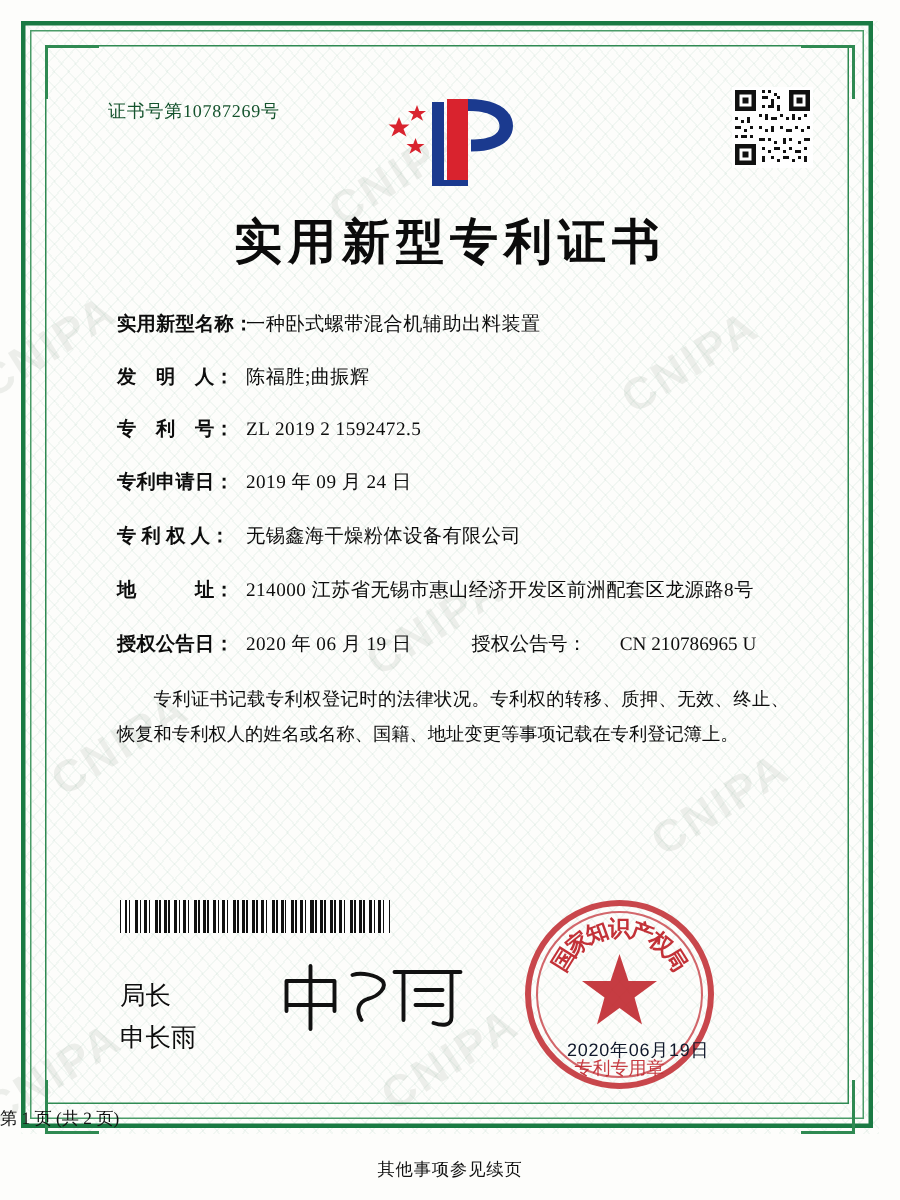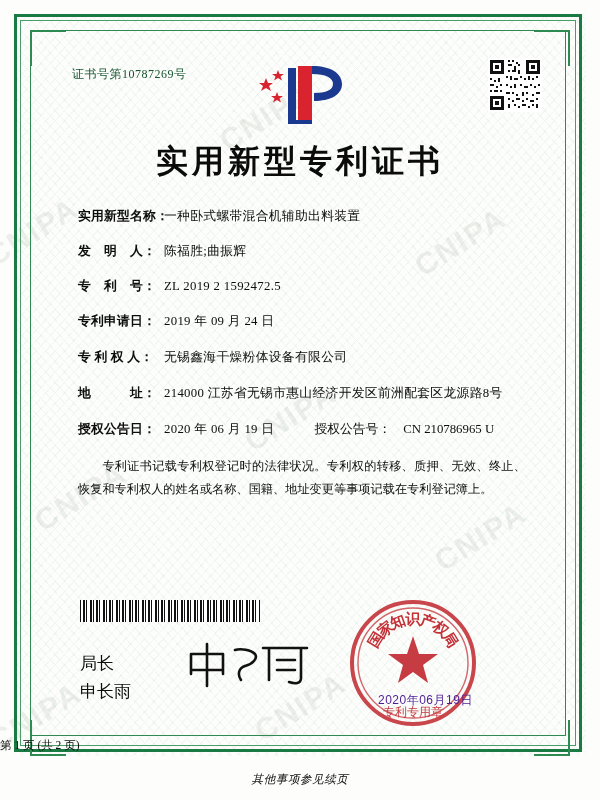--- a/index.html
+++ b/index.html
@@ -141,21 +141,21 @@
   .field-value {
     flex: 1;
     letter-spacing: 0.3px;
   }
   .field-row.dual .field-value { flex: 0 0 auto; }
   .field-label2 {
     margin-left: 40px;
     white-space: nowrap;
   }
   .field-value2 {
-    margin-left: 12px;
+    margin-left: 22px;
     white-space: nowrap;
   }
   .field-value.wrap {
     line-height: 1.5;
   }
 
   .paragraphs {
     position: absolute;
     left: 78px; top: 455px;
     width: 448px;
@@ -197,40 +197,39 @@
   .seal {
     position: absolute;
     left: 348px; top: 598px;
     width: 130px; height: 130px;
   }
 
   .seal-date {
     position: absolute;
     left: 378px; top: 692px;
     font-size: 12px;
-    color: #4c1d95;
+    color: #0f172a;
     letter-spacing: 0.5px;
     font-family: "Liberation Sans", sans-serif;
   }
 
   .page-num {
     position: absolute;
     left: 0; right: 0; top: 738px;
     font-size: 11.5px;
     color: #111;
   }
 
   .footer-note {
     position: absolute;
     left: 0; right: 0; top: 772px;
     text-align: center;
     font-size: 11.5px;
     color: #111;
     letter-spacing: 0.6px;
-    font-style: italic;
   }
 </style>
 </head>
 <body>
 
 <div class="page">
 
   <div class="bg-texture"></div>
 
   <div class="watermark wm1">CNIPA</div>

